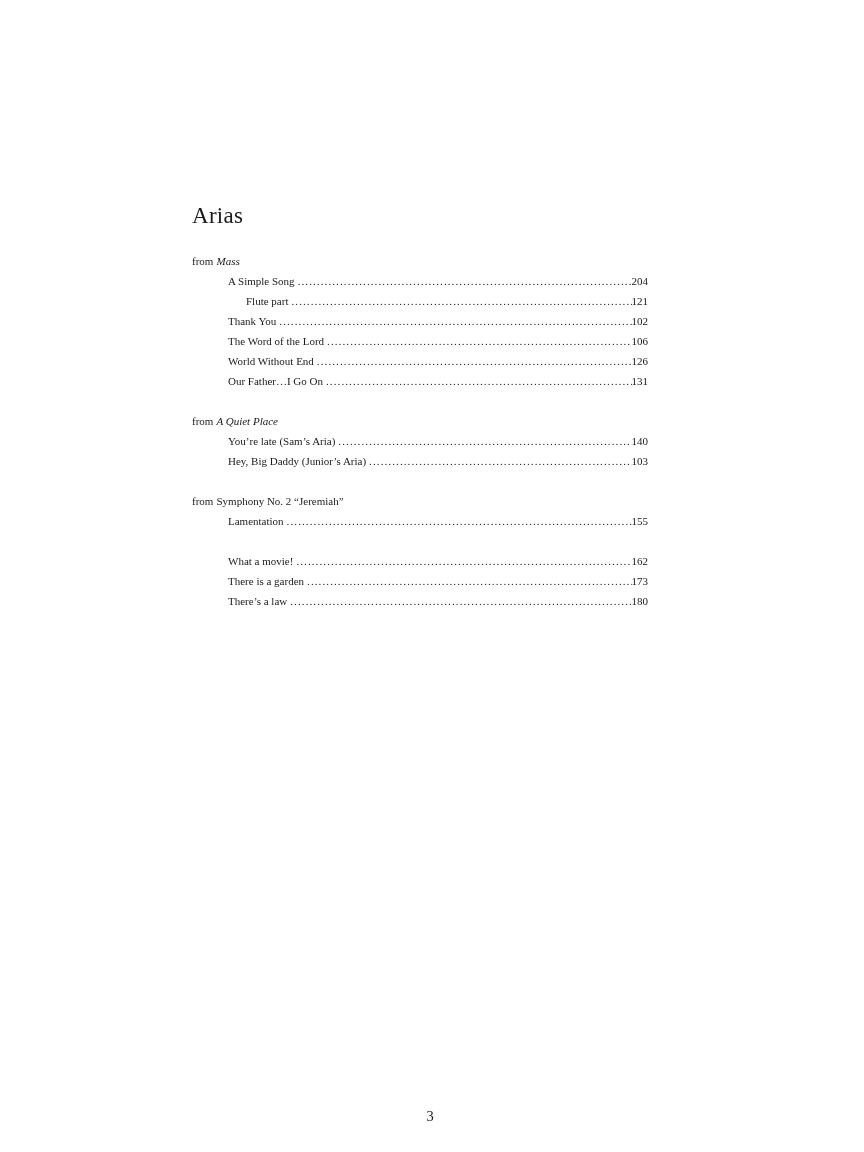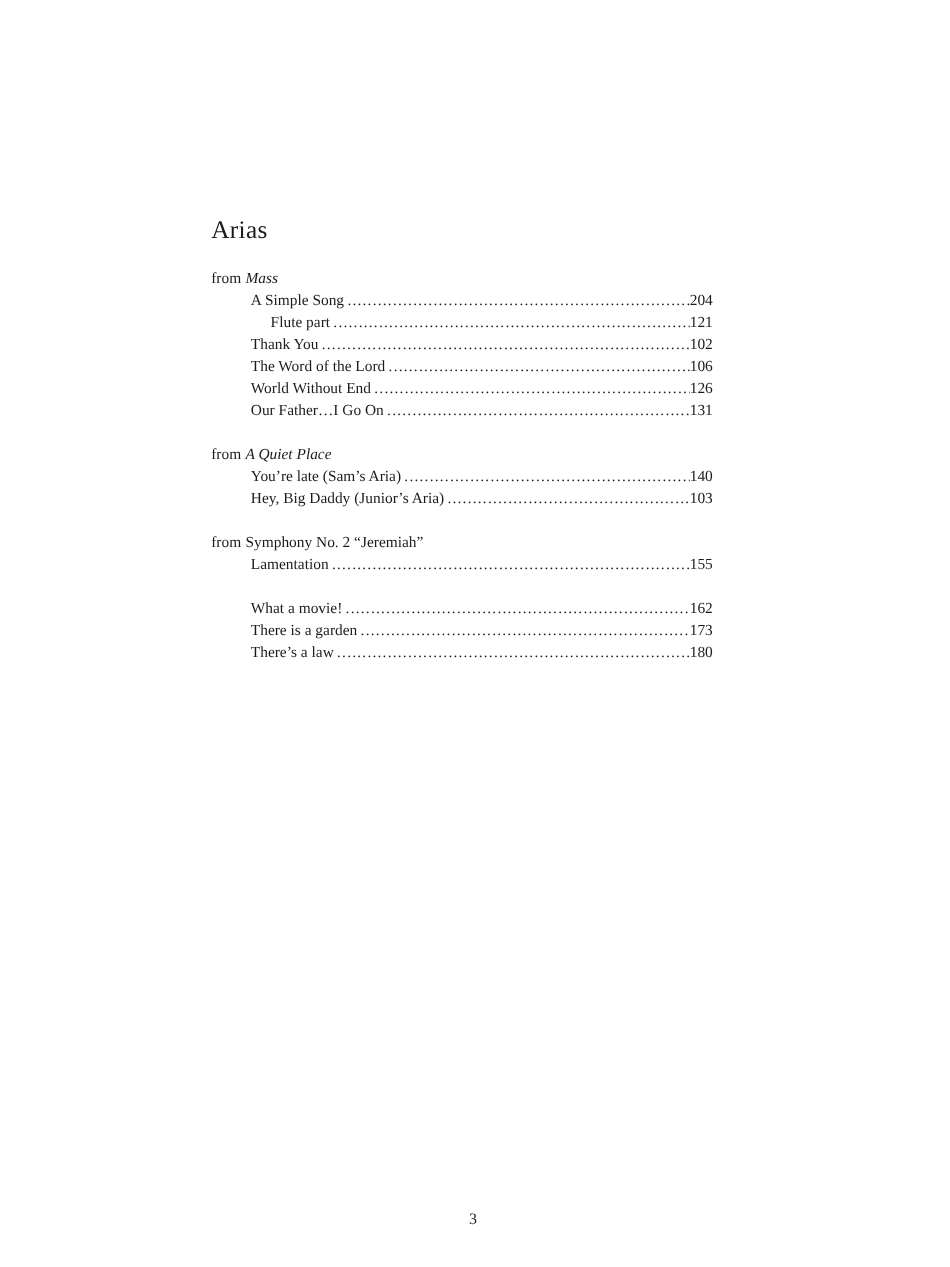--- a/index.html
+++ b/index.html
@@ -4,34 +4,34 @@
 <style>
   html, body { margin: 0; padding: 0; }
   body {
     width: 864px; height: 1152px;
     background: #ffffff;
     color: #1b1b1b;
     font-family: "Liberation Serif", "DejaVu Serif", serif;
     position: relative;
     overflow: hidden;
   }
-  .page { position: absolute; inset: 0; }
+  .page { position: absolute; inset: 0; margin-top: 7px; }
   .content {
     position: absolute;
     left: 192px; top: 196px;
     width: 456px;
   }
   .toc-title {
     font-size: 23px;
     line-height: 26px;
     font-weight: normal;
     letter-spacing: 0.3px;
     margin: 0 0 22px 0;
   }
-  .section { font-size: 14px; line-height: 20px; }
+  .section { font-size: 11px; line-height: 20px; }
   .section + .section { margin-top: 20px; }
   .from-line { white-space: nowrap; }
   .from-line .source { margin-left: 0.28em; }
   .italic { font-style: italic; }
   .entries { margin-left: 36px; }
   .entry {
     display: flex;
     align-items: center;
     line-height: 20px;
     white-space: nowrap;

